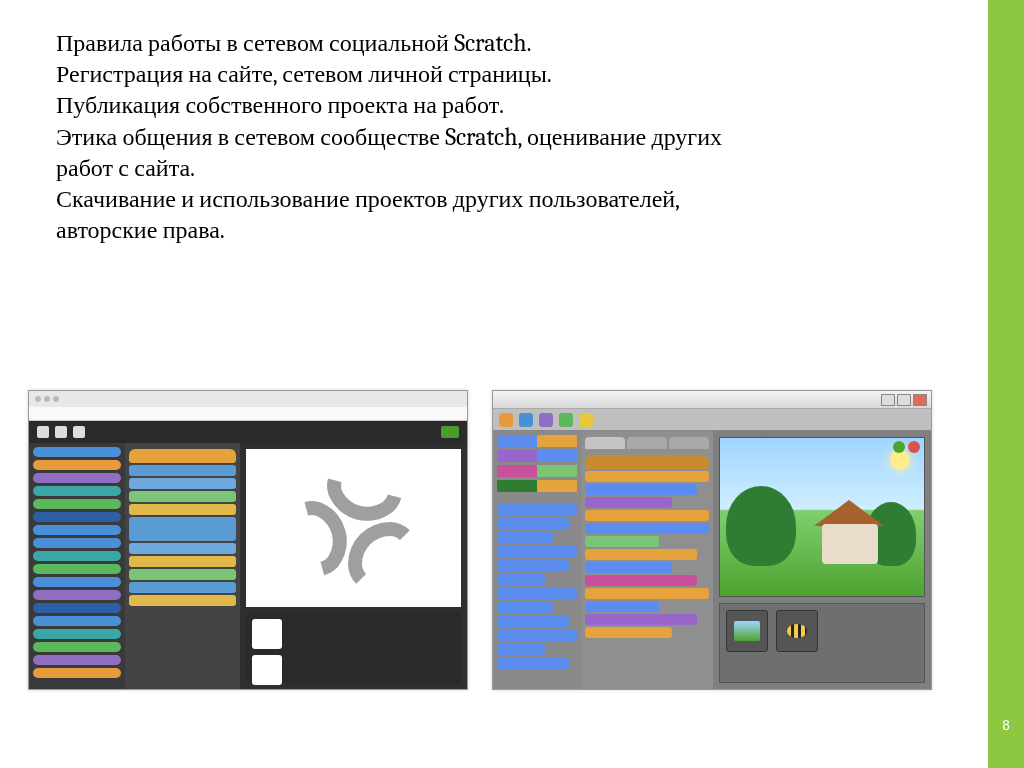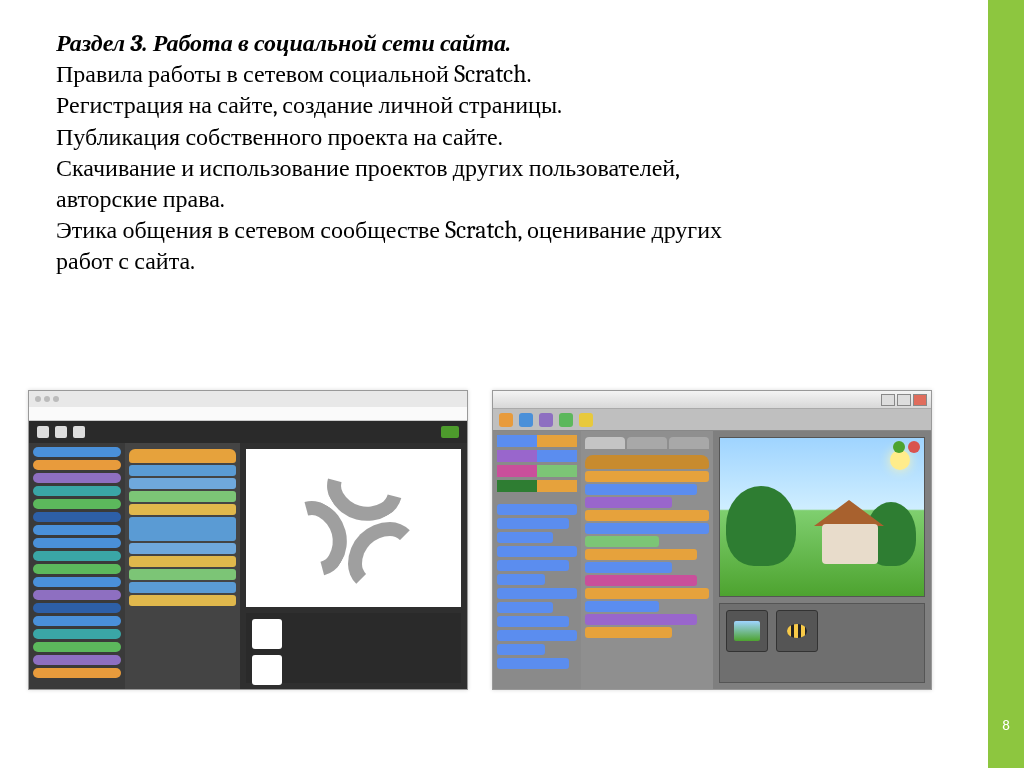--- a/index.html
+++ b/index.html
@@ -233,26 +233,25 @@
     font-family:Calibri,Arial,sans-serif;
     font-size:15px;
   }
 </style>
 </head>
 <body>
 
 <div class="accent-bar"></div>
 
 <div class="content-text">
-  <div class="heading">Раздел 3. Работа в социальной сети сайта.</div>
   <div>Правила работы в сетевом социальной Scratch.</div>
-  <div>Регистрация на сайте, создание личной страницы.</div>
-  <div>Публикация собственного проекта на сайте.</div>
+  <div>Регистрация на сайте, сетевом личной страницы.</div>
+  <div>Публикация собственного проекта на работ.</div>
+  <div>Этика общения в сетевом сообществе Scratch, оценивание других работ с сайта.</div>
   <div>Скачивание и использование проектов других пользователей,  авторские права.</div>
-  <div>Этика общения в сетевом сообществе Scratch, оценивание других работ с сайта.</div>
 </div>
 
 <div class="img-row">
 
   <div class="shot" title="Scratch web editor — spiral drawing project">
     <div class="brow-bar">
       <div class="dot"></div>
         <div class="dot"></div>
         <div class="dot"></div>
     </div>

